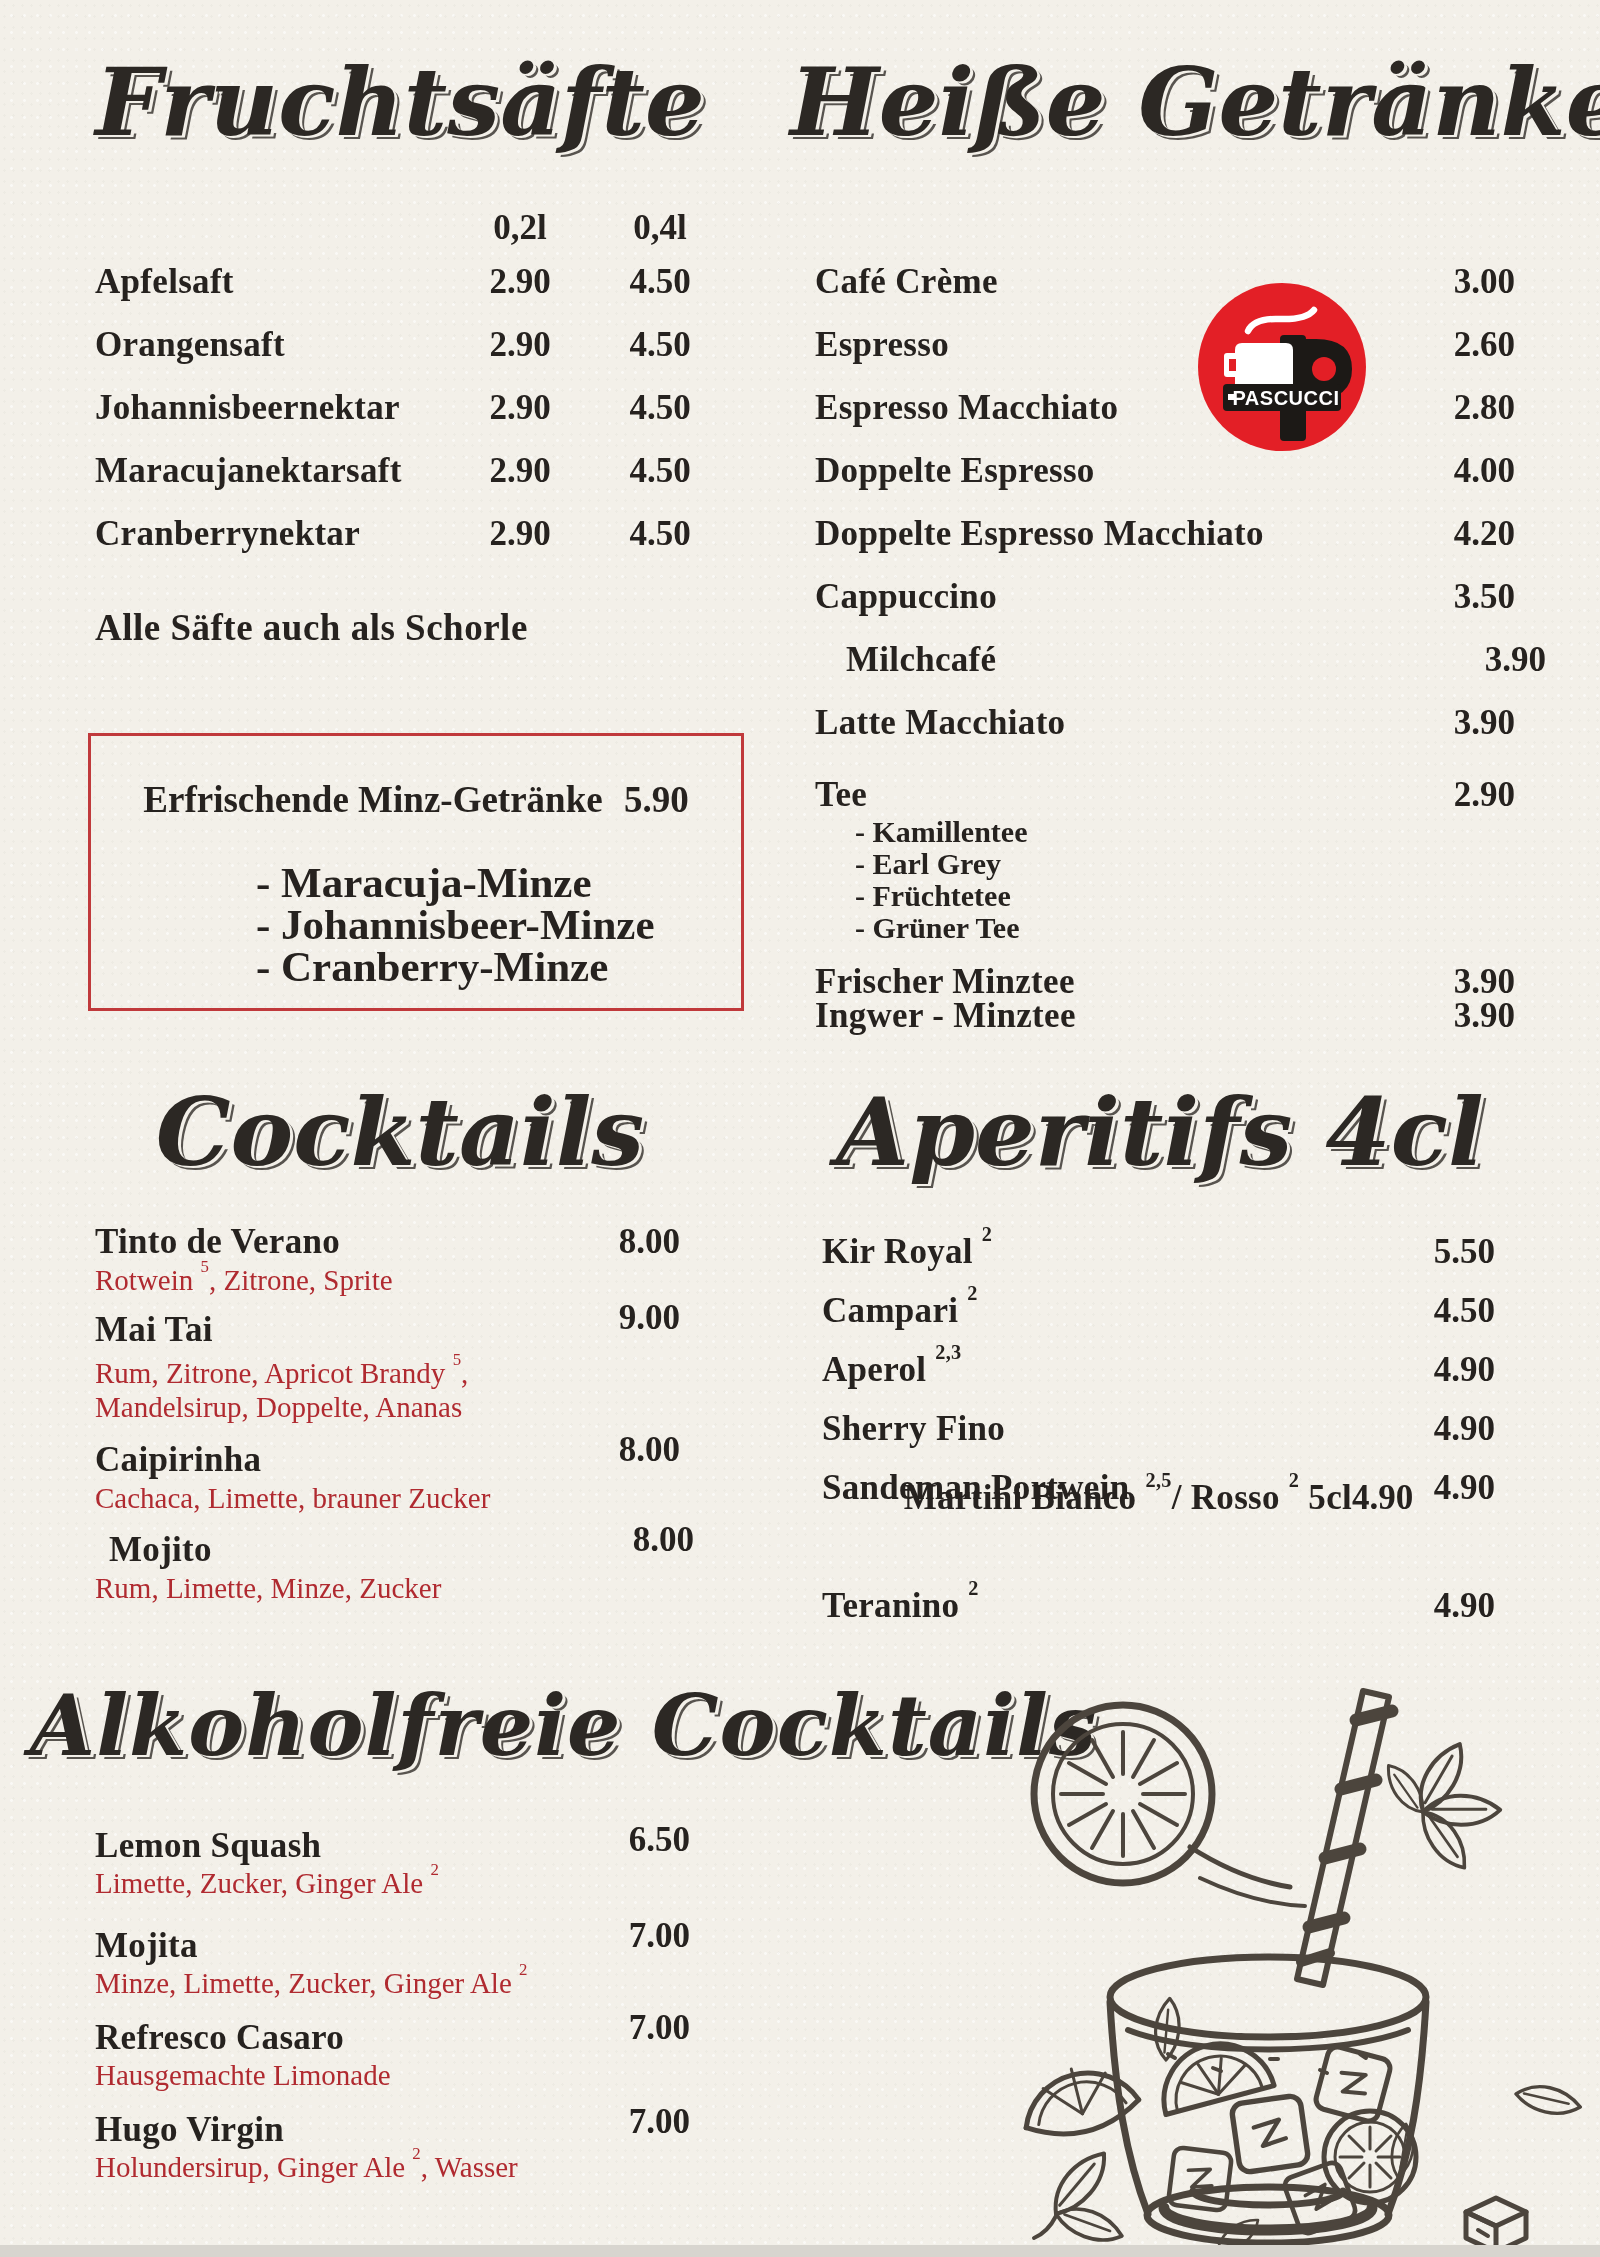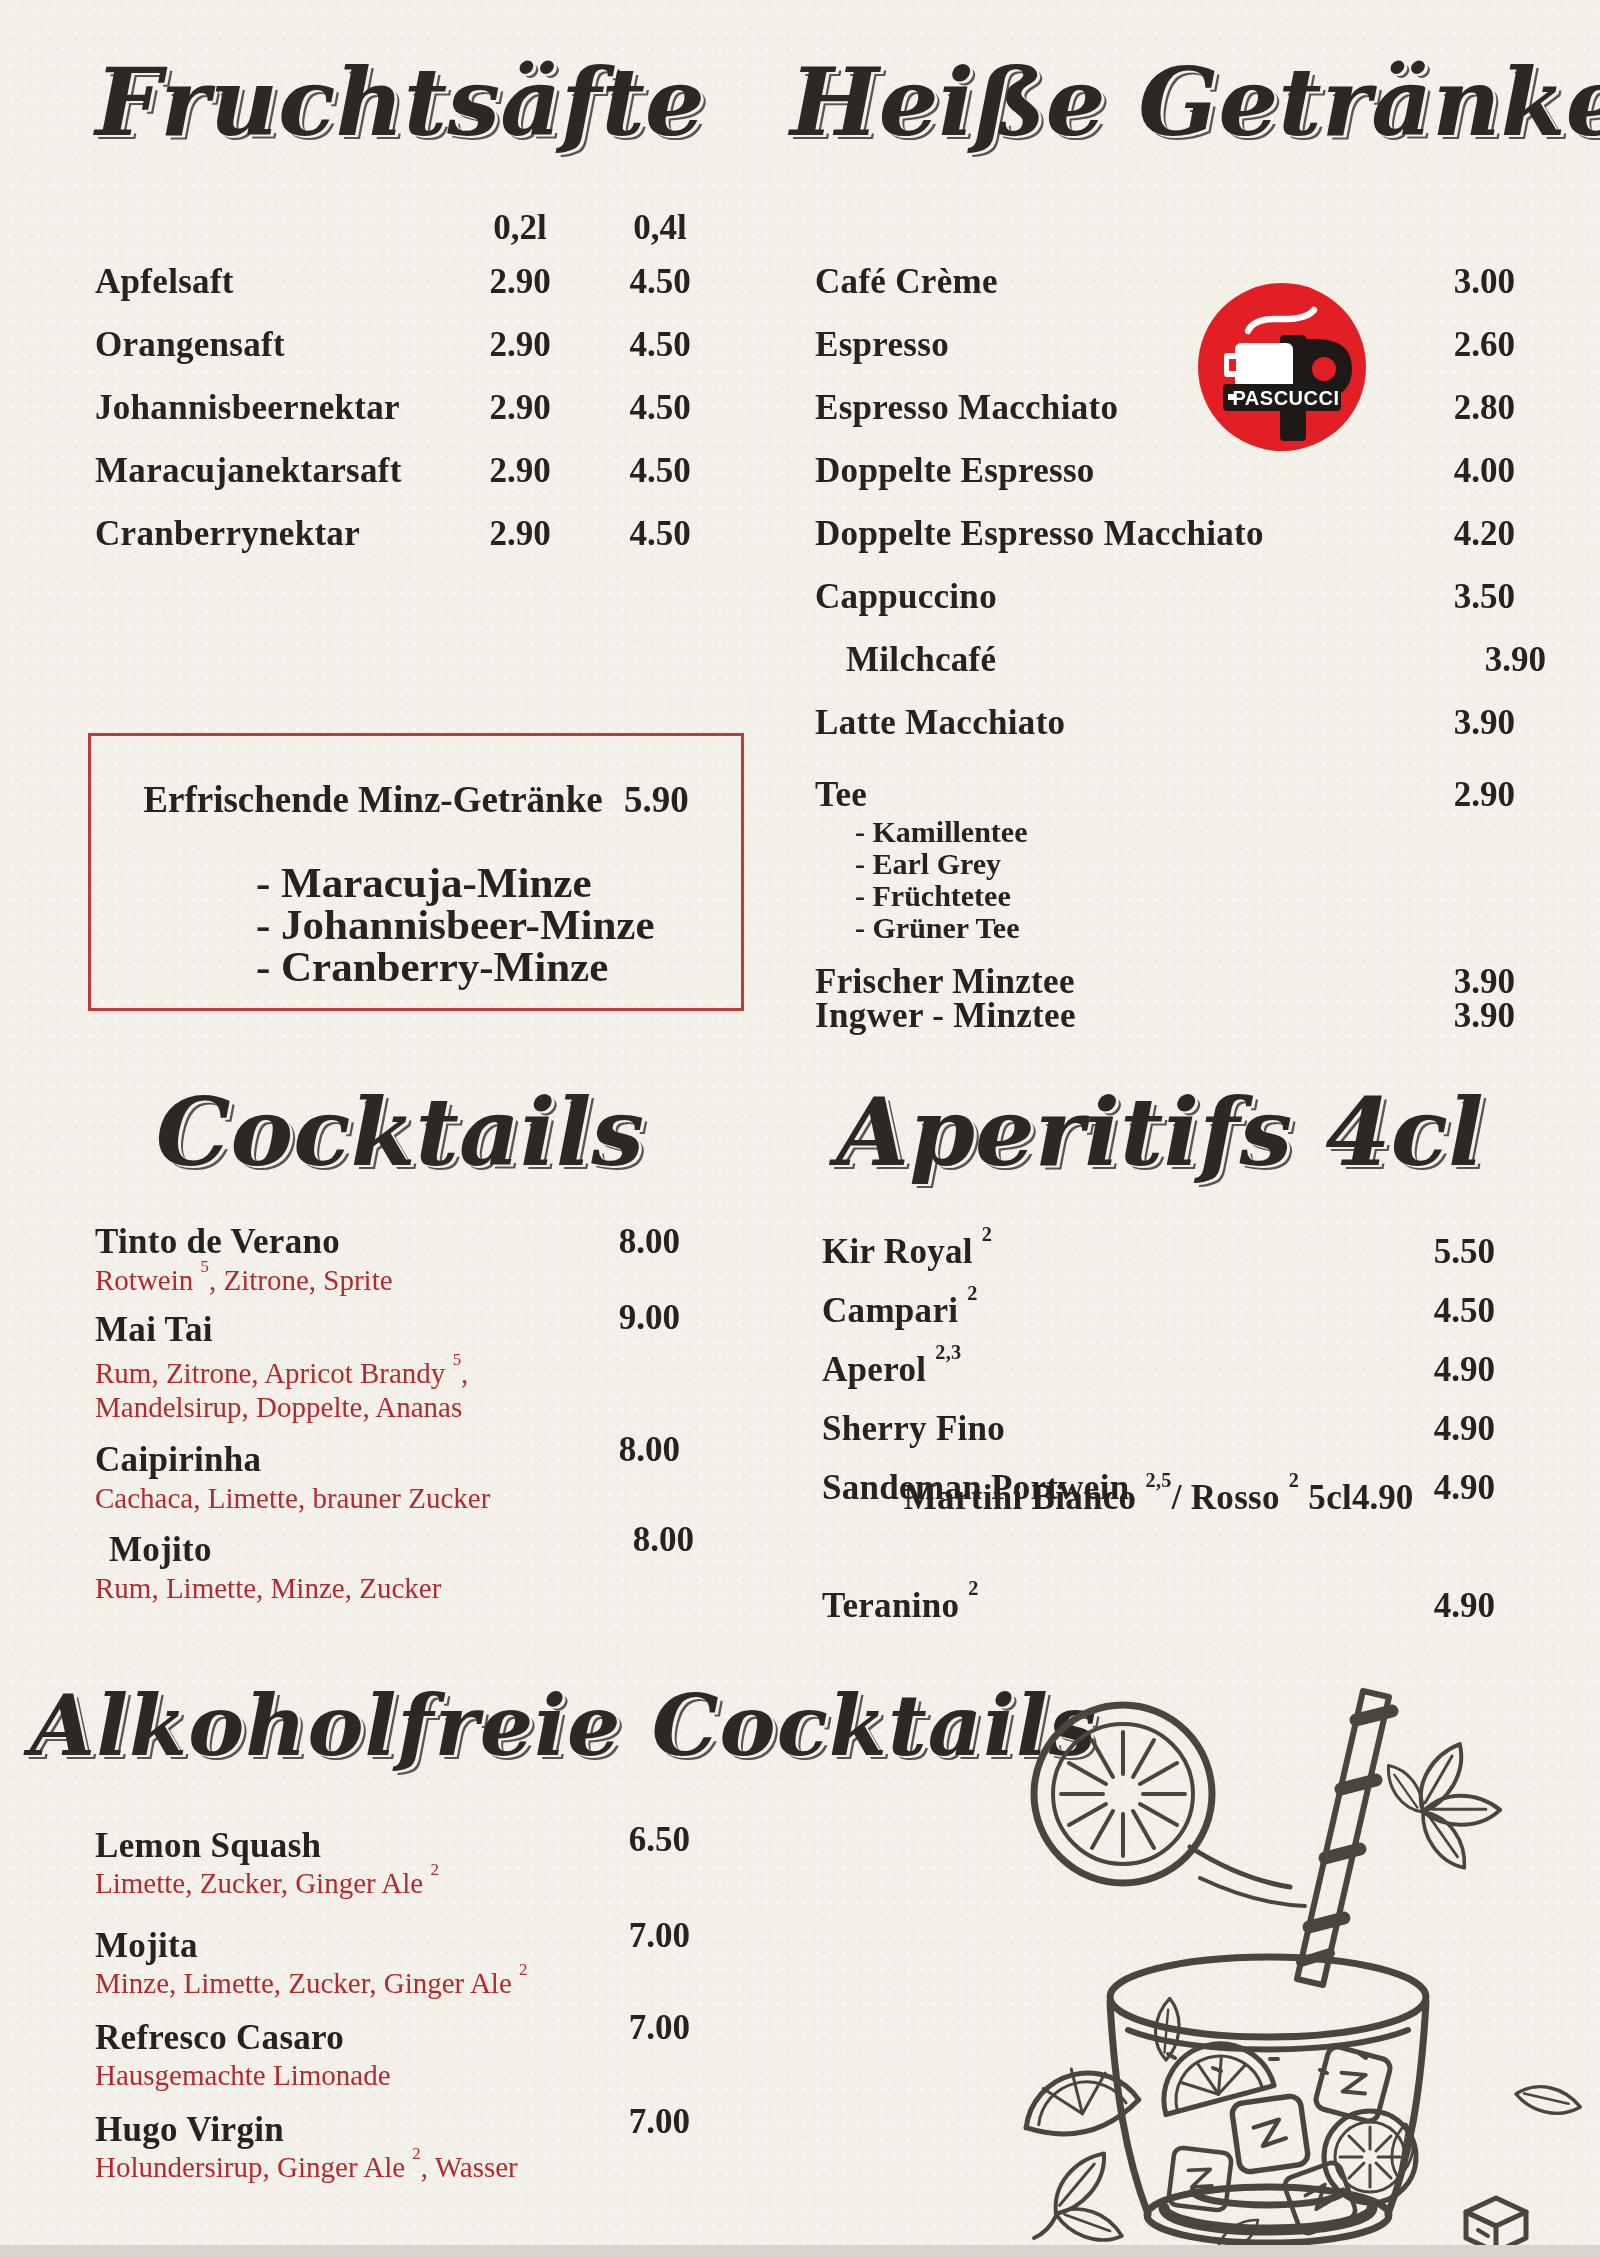--- a/index.html
+++ b/index.html
@@ -69,20 +69,21 @@
     <span class="nm">Maracujanektarsaft</span>
     <span class="pr jp1">2.90</span>
     <span class="pr jp2">4.50</span>
   </div>
   <div class="jrow" style="top:514px;">
     <span class="nm">Cranberrynektar</span>
     <span class="pr jp1">2.90</span>
     <span class="pr jp2">4.50</span>
   </div>
 
+  <div class="note" style="left:95px;top:606px;">Alle Säfte auch als Schorle</div>
 
   <div class="box">
     <div class="boxtitle">
       <span>Erfrischende Minz-Getränke</span>
       <span style="margin-left:12px;">5.90</span>
     </div>
     <div class="boxitem" style="top:122px;">- Maracuja-Minze</div>
     <div class="boxitem" style="top:164px;">- Johannisbeer-Minze</div>
     <div class="boxitem" style="top:206px;">- Cranberry-Minze</div>
   </div>

